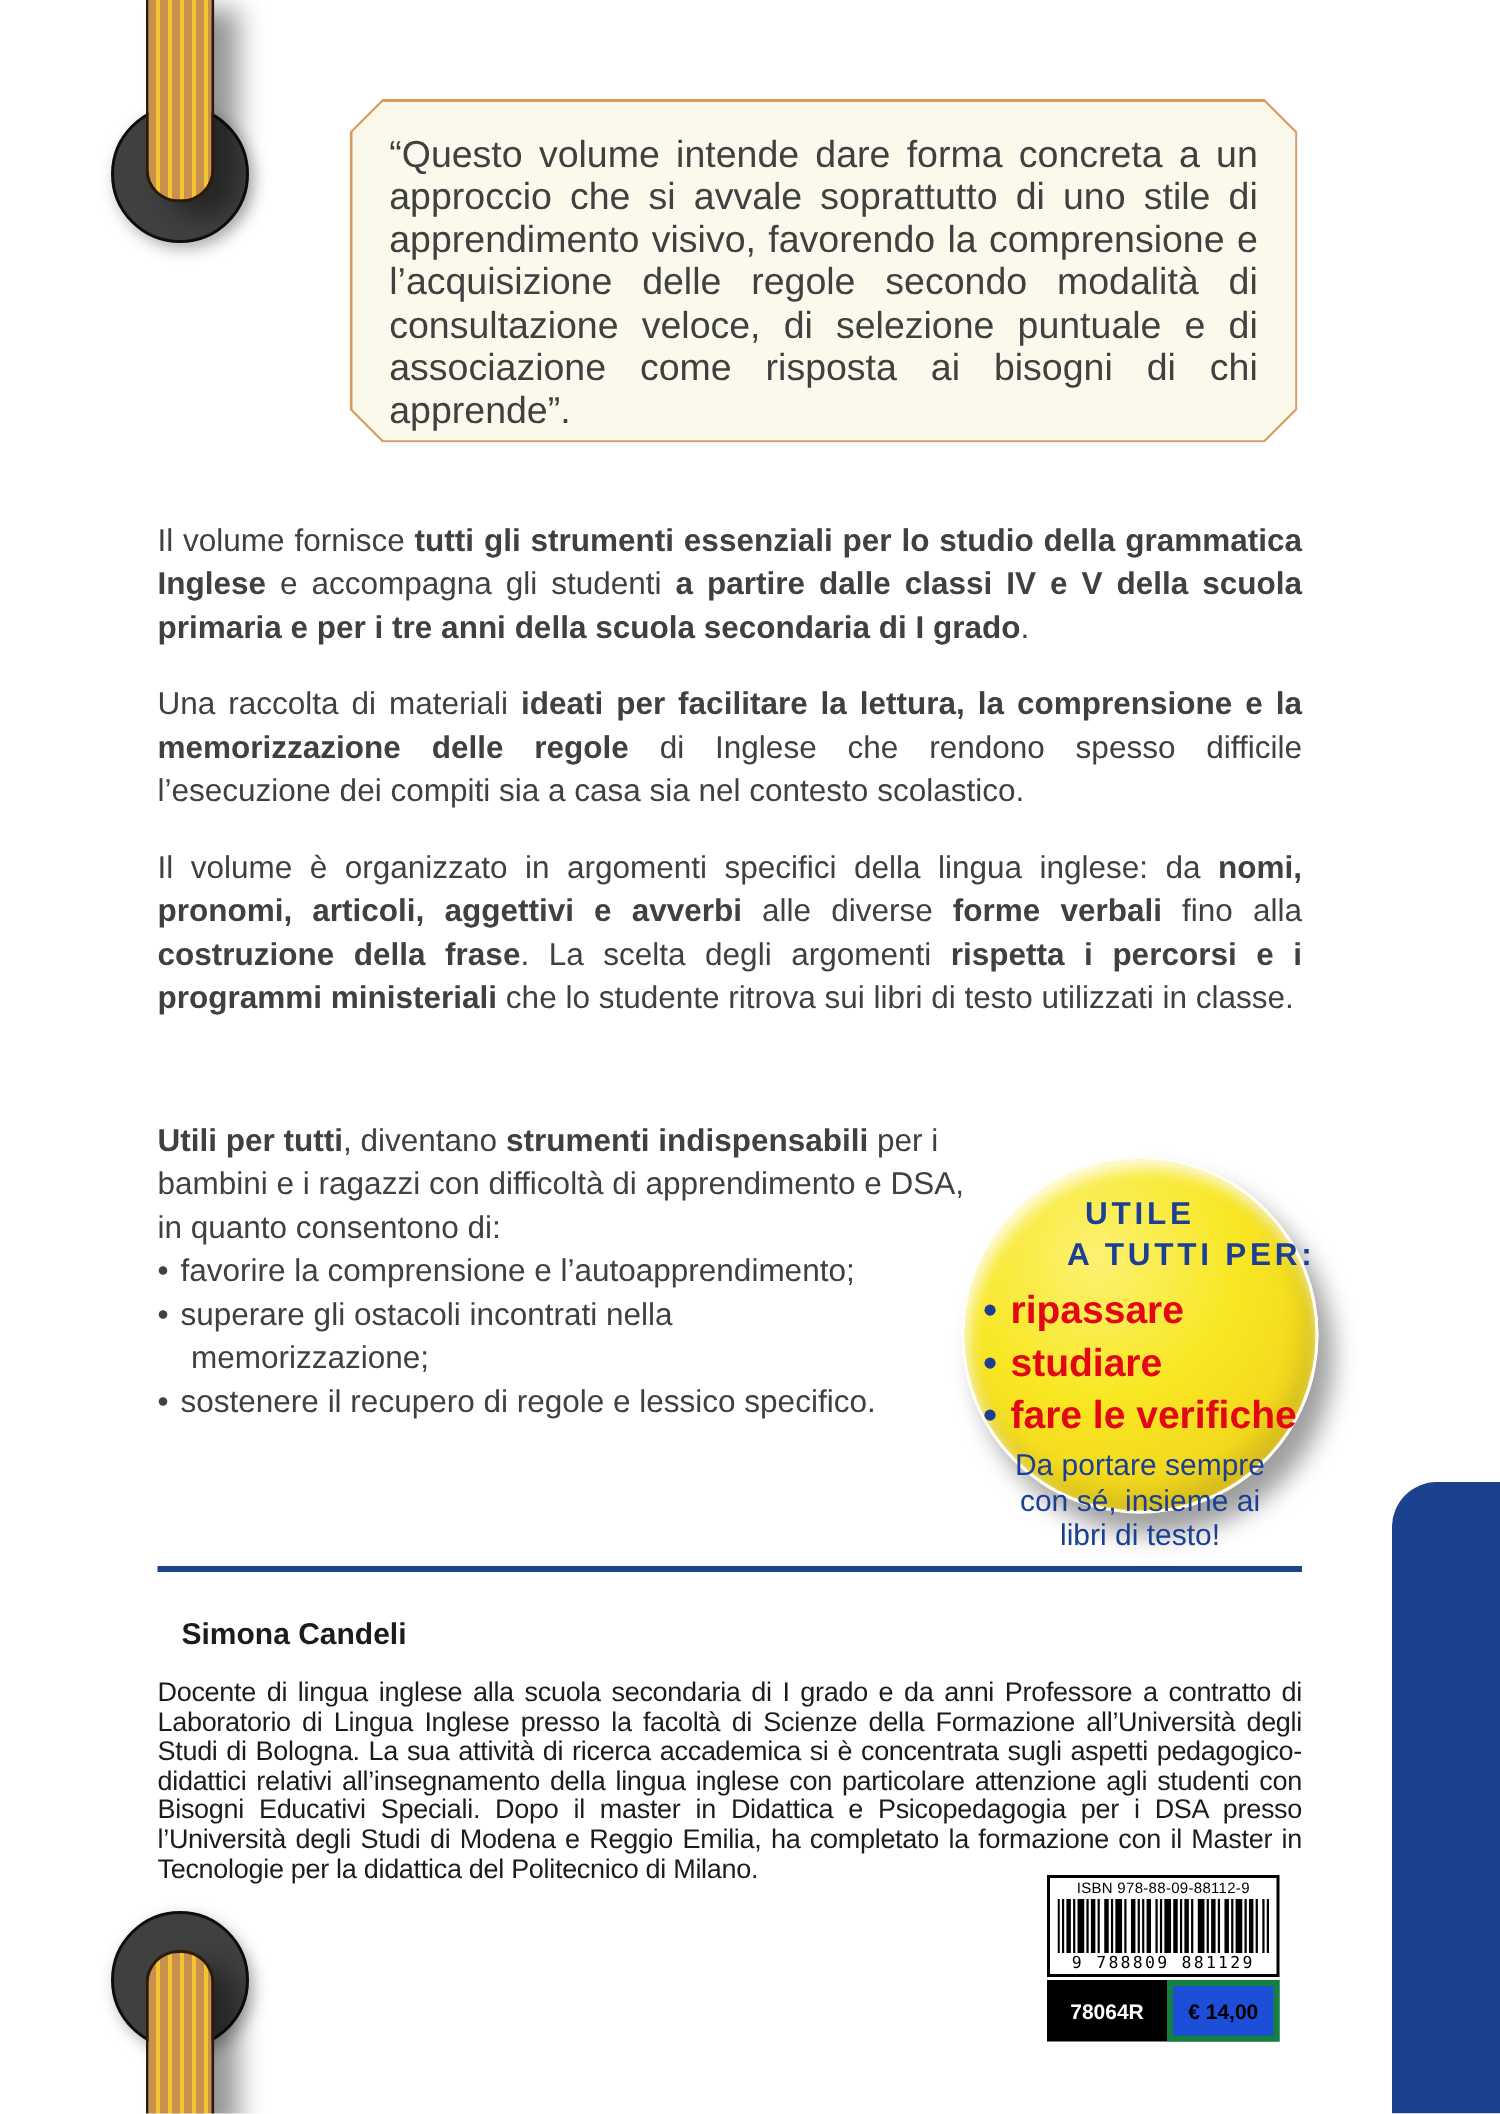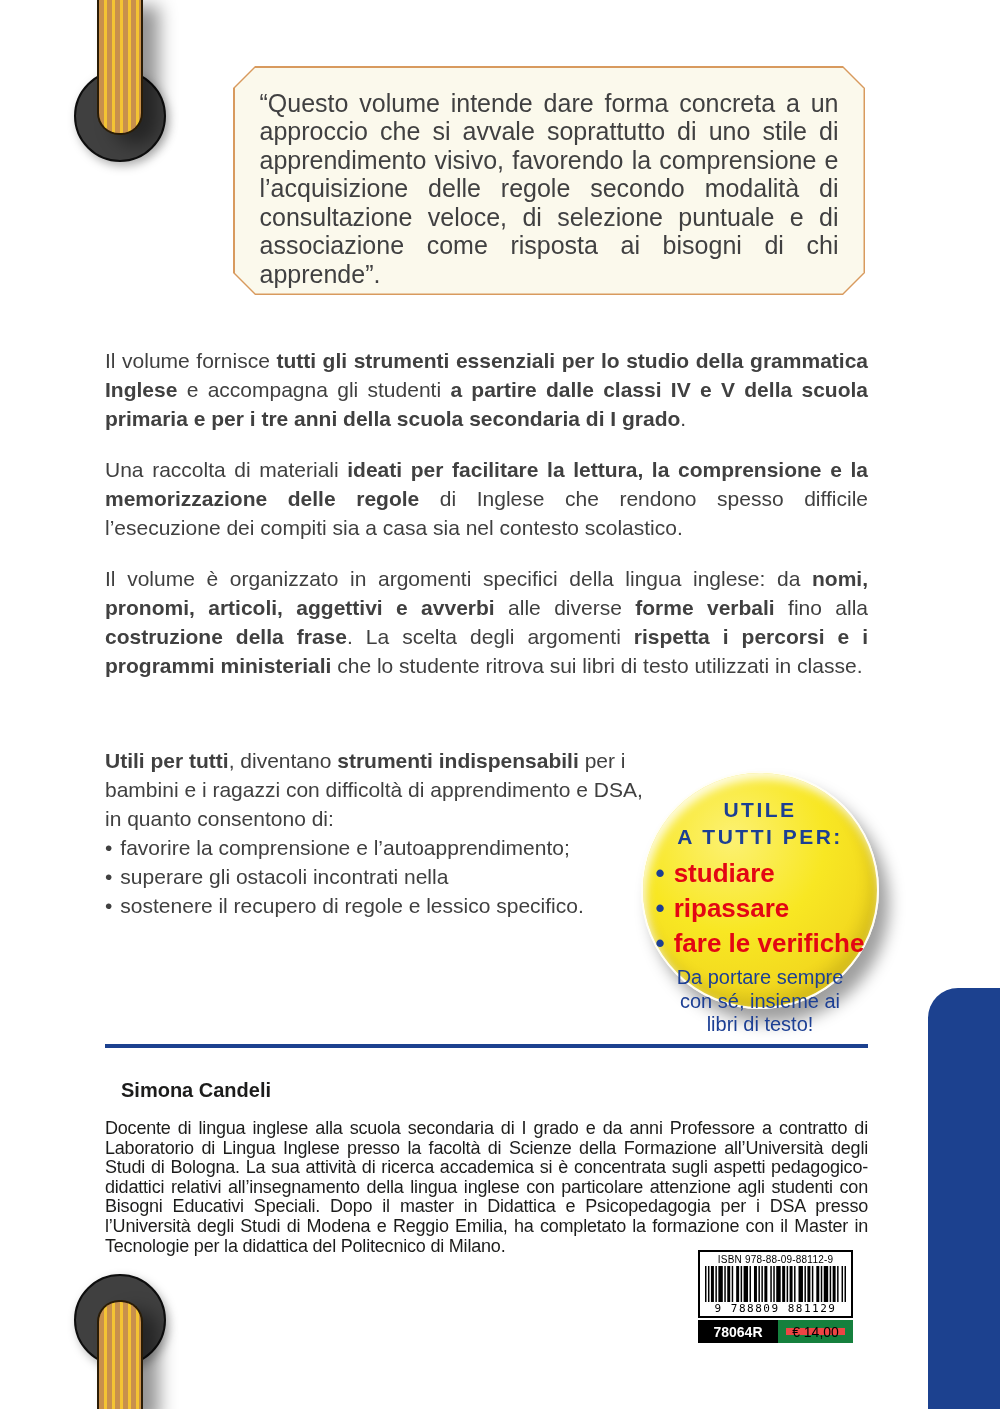--- a/index.html
+++ b/index.html
@@ -79,23 +79,23 @@
   .divider{position:absolute;left:105px;top:1044px;width:763px;height:3.5px;background:#1c418f;}
   .author-sec{position:absolute;left:105px;top:1061px;width:763px;color:#1c1c1b;}
   .author-name{font-size:20px;font-weight:700;line-height:26px;margin:16px;}
   .author-bio{font-size:18px;line-height:19.6px;text-align:justify;margin:2px 0 0 0;letter-spacing:-0.2px;}
   
   .barcode{position:absolute;left:698px;top:1250px;width:155px;}
   .bc-box{border:2px solid #000;background:#fff;box-sizing:border-box;padding:2px 5px 1px;}
   .bc-isbn{font-size:10px;letter-spacing:0.2px;text-align:center;white-space:nowrap;}
   .bc-bars{display:block;width:100%;height:36px;margin-top:1px;}
   .bc-digits{font-family:"DejaVu Sans Mono", monospace;font-size:11px;letter-spacing:1.5px;text-align:center;margin-top:0px;white-space:nowrap;}
-  .bc-row{display:flex;margin-top:2px;height:23px;}
+  .bc-row{display:flex;margin-top:2px;height:41px;}
   .bc-code{flex:0 0 80px;background:#000;color:#fff;font-weight:700;font-size:14px;display:flex;align-items:center;justify-content:center;}
-  .bc-price{flex:1;background:#ef4444;border:8px solid #15803d;box-sizing:border-box;font-weight:400;font-size:14px;display:flex;align-items:center;justify-content:center;}
+  .bc-price{flex:1;background:#1d4ed8;border:4px solid #15803d;box-sizing:border-box;font-weight:700;font-size:14px;display:flex;align-items:center;justify-content:center;}
 </style>
 </head>
 <body>
 
 <div class="grommet top"></div>
 <div class="ribbon top"></div>
 <div class="grommet bottom"></div>
 <div class="ribbon bottom"></div>
 
 <div class="side-bar"></div>
@@ -120,39 +120,40 @@
           <li>
             <span class="dot">•</span>
             <span class="btxt">
               <span class="bline">favorire la comprensione e l’autoapprendimento;</span>
             </span>
           </li>
           <li>
             <span class="dot">•</span>
             <span class="btxt">
               <span class="bline">superare gli ostacoli incontrati nella</span>
+              <span class="bline cont">memorizzazione;</span>
             </span>
           </li>
           <li>
             <span class="dot">•</span>
             <span class="btxt">
               <span class="bline">sostenere il recupero di regole e lessico specifico.</span>
             </span>
           </li>
         </ul>
     </div>
   </div>
 </div>
 
 <div class="badge">
   <div class="badge-title">UTILE</div>
-  <div class="badge-title" style="margin-top:0;">A TUTTI PER:</div>
+  <div class="badge-title" style="margin-top:0;text-align:right;">A TUTTI PER:</div>
   <ul class="badge-items">
+      <li><span class="bdot">•</span><span>ripassare</span></li>
       <li><span class="bdot">•</span><span>studiare</span></li>
-      <li><span class="bdot">•</span><span>ripassare</span></li>
       <li><span class="bdot">•</span><span>fare le verifiche</span></li>
     </ul>
   <div class="badge-footer">Da portare sempre
 con sé, insieme ai
 libri di testo!</div>
 </div>
 
 <div class="divider"></div>
 <div class="author-sec">
   <p class="author-name">Simona Candeli</p>

